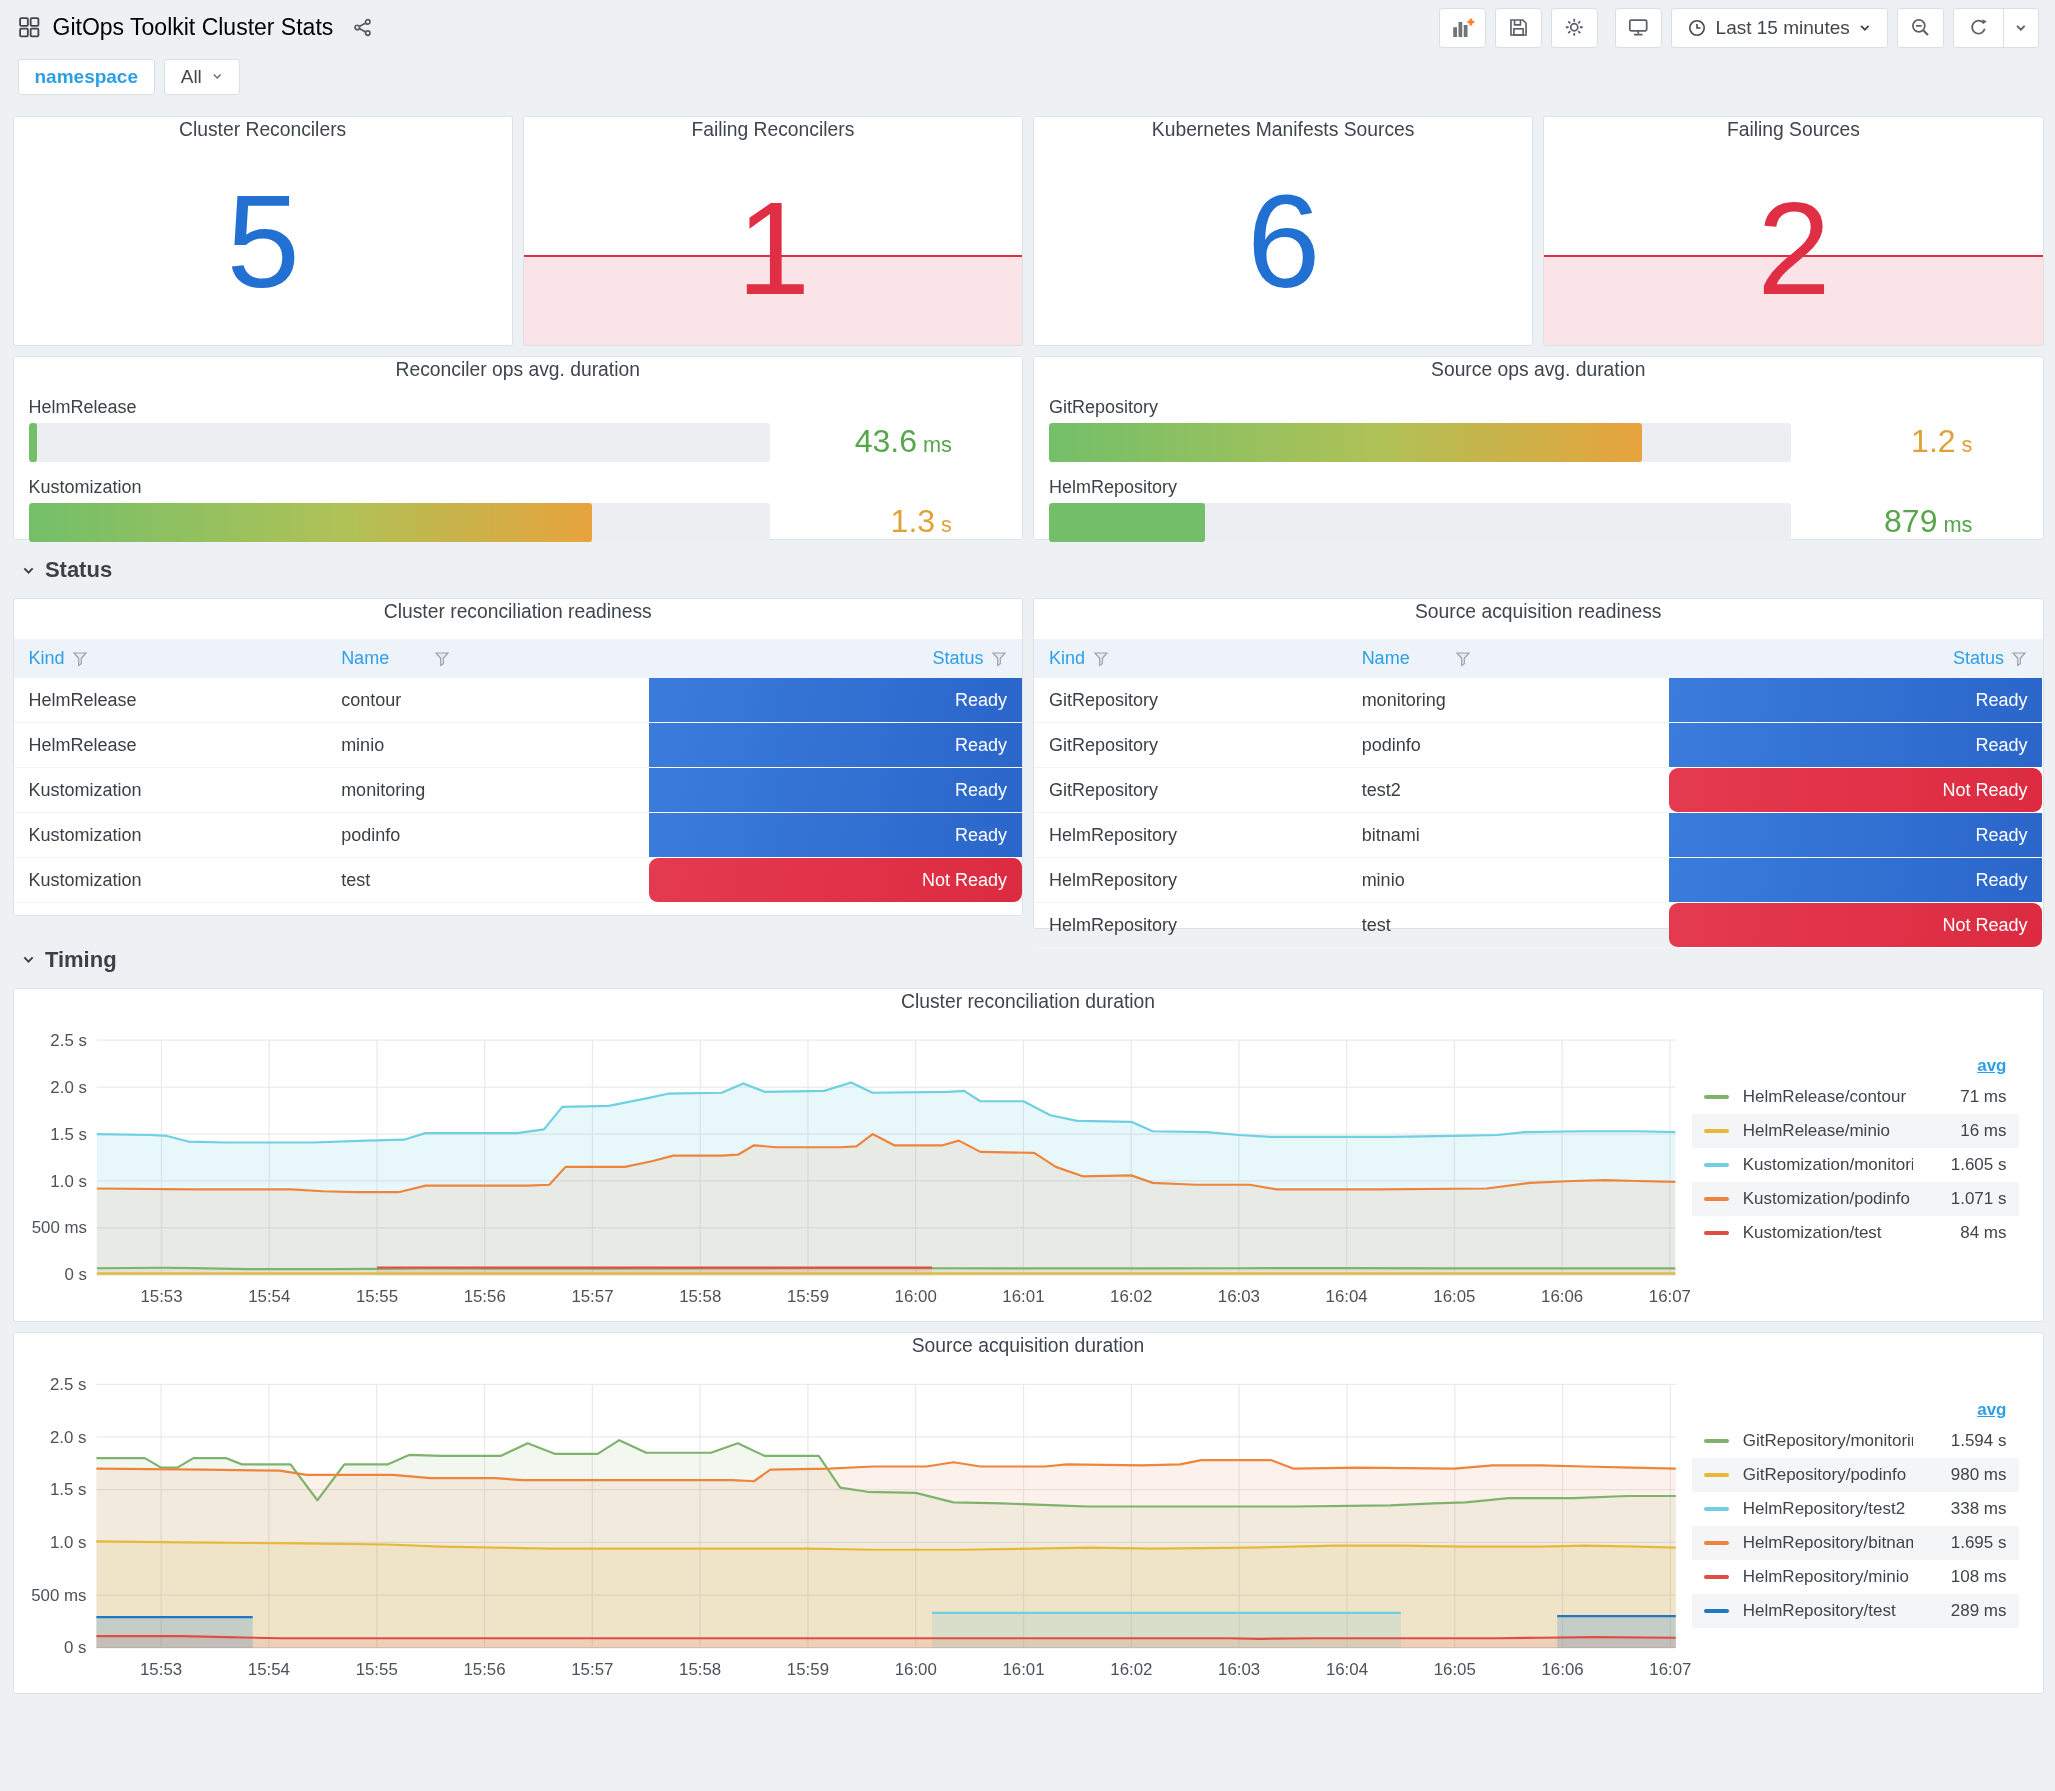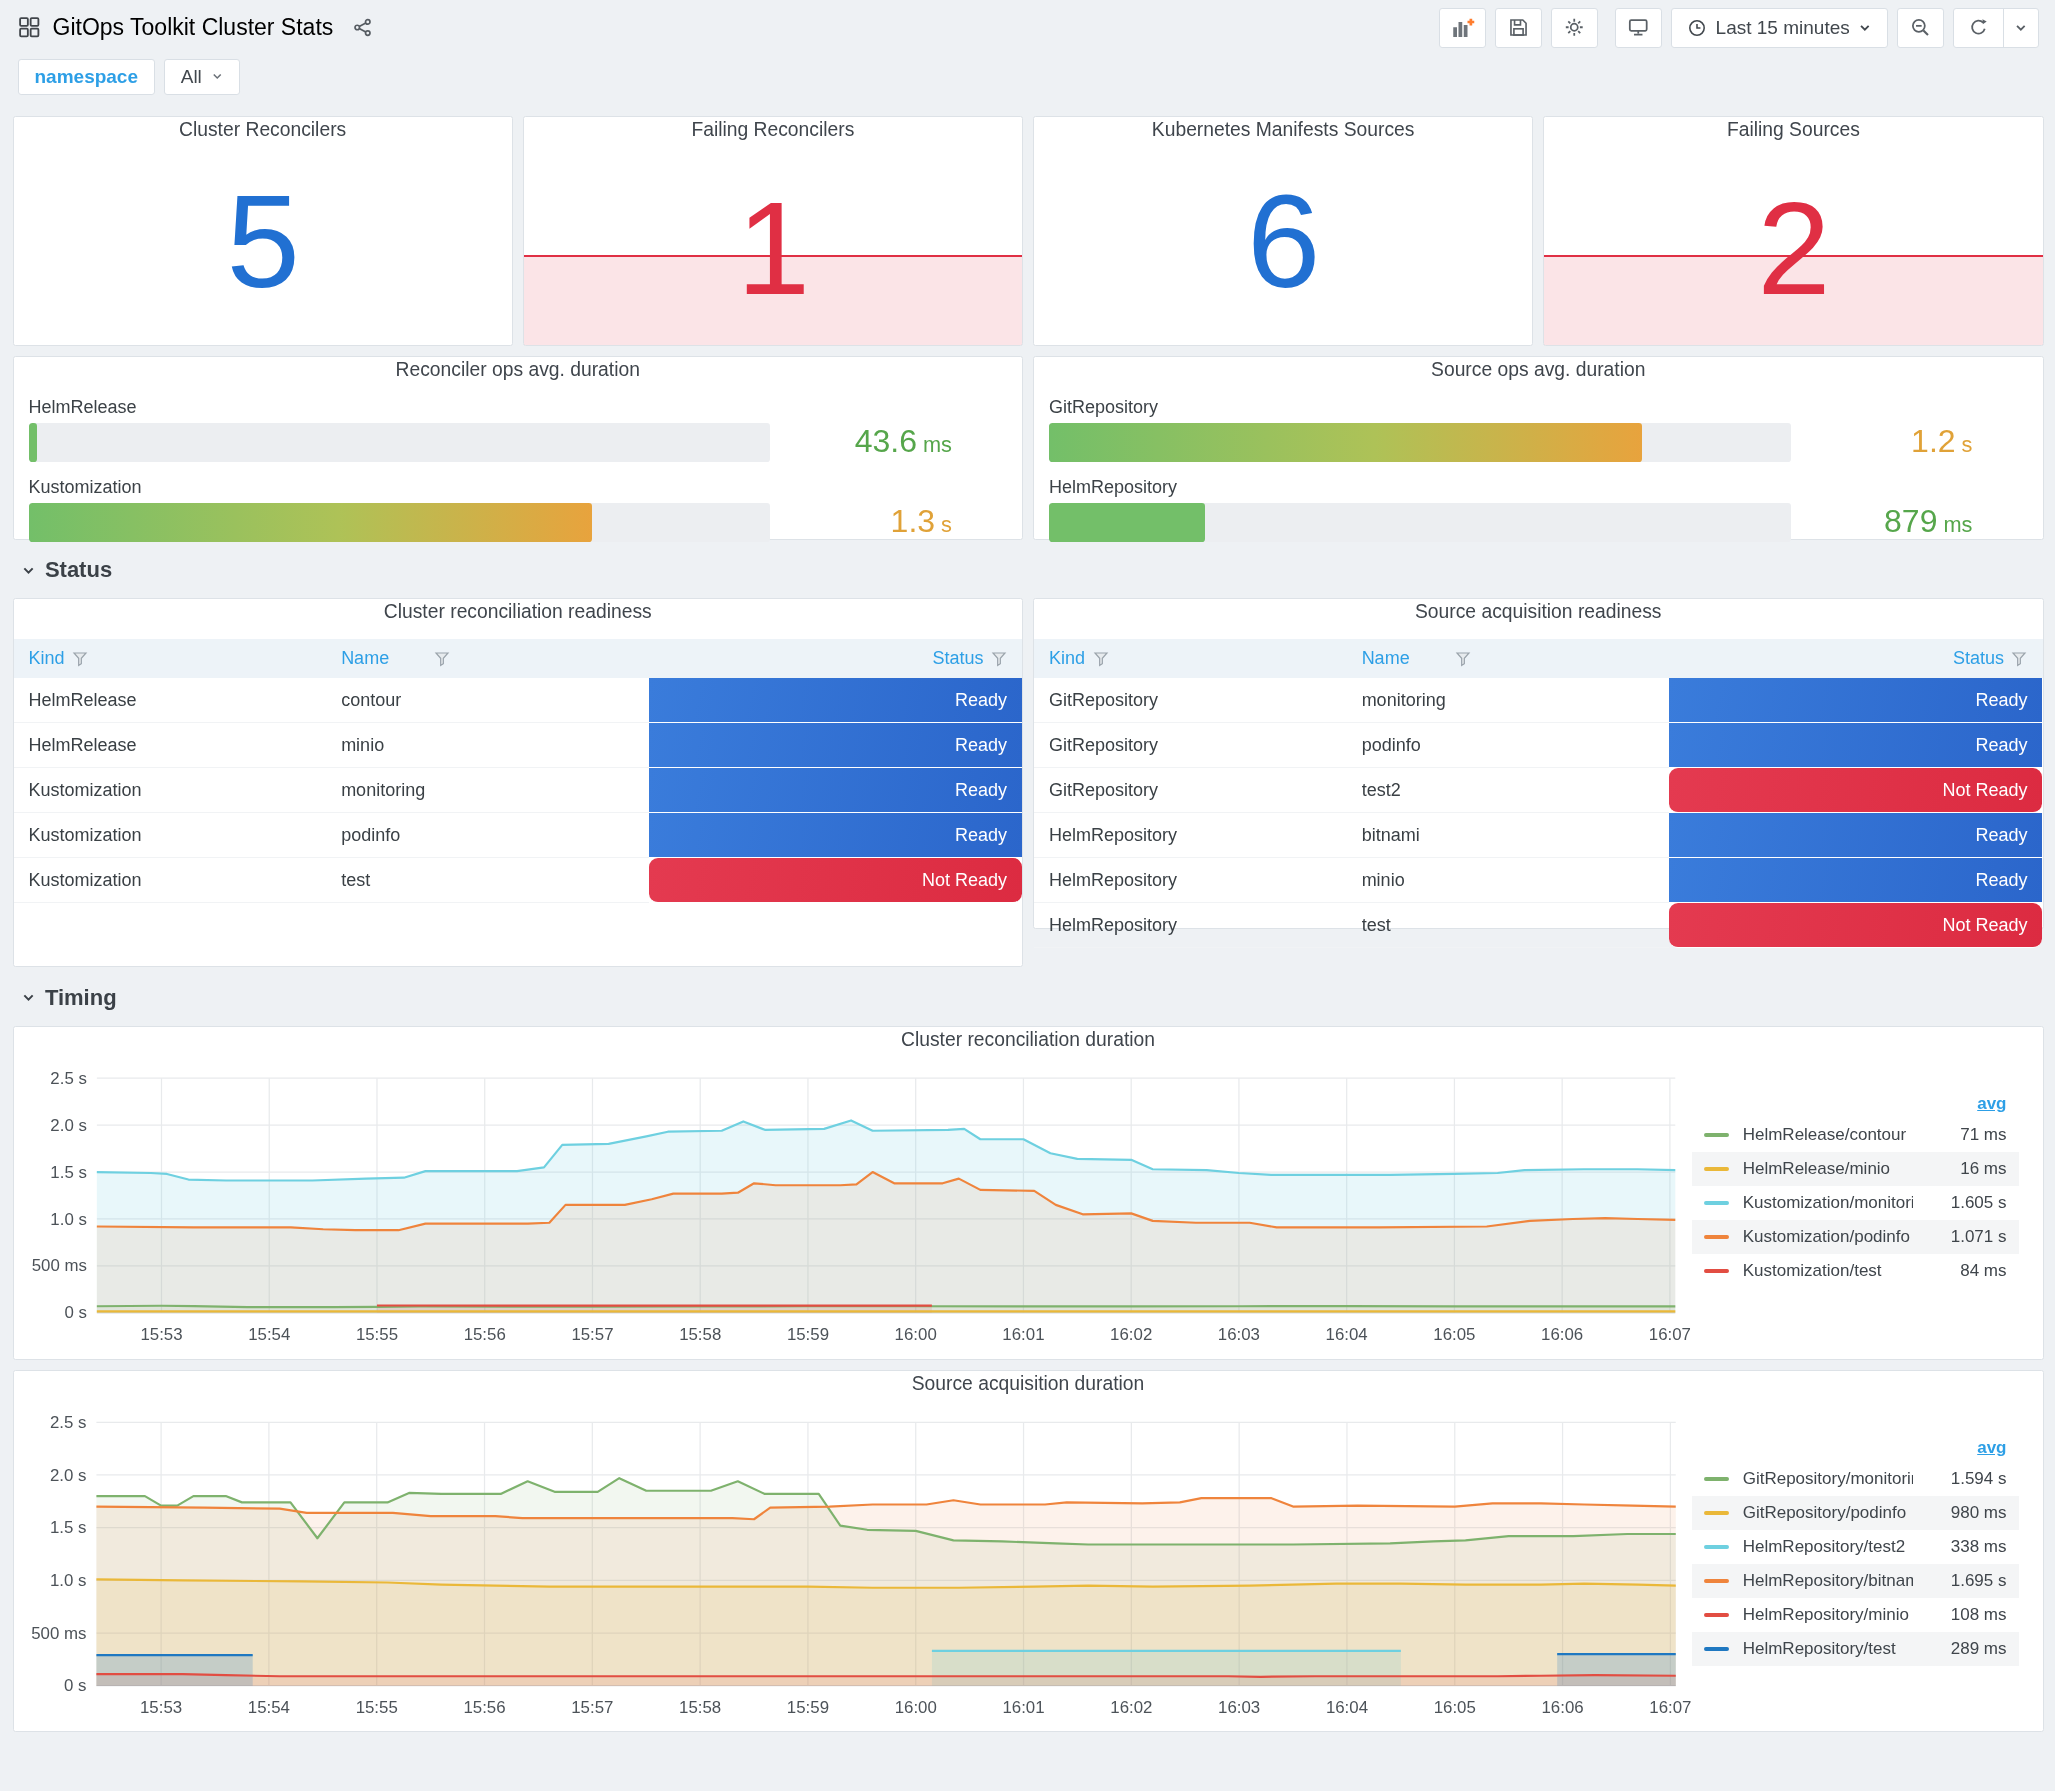--- a/index.html
+++ b/index.html
@@ -65,21 +65,21 @@
              align-self:center; margin-top:25px; white-space:nowrap;}
   .g-value .unit { font-size:0.68em; }
 
   
   .section-head { display:flex; align-items:center; gap:8.7px; margin:17.5px 5px 15px 8.7px;
                   font-size:22px; font-weight:700; color:#3b4147; cursor:pointer; }
 
   
   .tables-row { align-items:flex-start; margin-bottom:15px;}
   .tablep { flex:1; padding-top:40px; }
-  .tablep.h-left { height:369px; }
+  .tablep.h-left { height:318px; }
   .tablep.h-right { height:331px; }
   .t-head { display:flex; height:39px; background:#edf3f8; align-items:center; }
   .t-col { padding:0 15px; font-size:18px; color:#2d9fe6; display:flex; align-items:center; gap:7.5px; cursor:pointer;}
   .c-kind { width:31%; } .c-name { width:32%;gap:45px; } .c-status { width:37%; justify-content:flex-end; }
   .t-row { display:flex; height:45px; }
   .t-cell { padding:0 15px; font-size:18px; color:#3a4045; display:flex; align-items:center;
             border-bottom:1.2px solid #f1f3f5; }
   .t-cell.status { justify-content:flex-end; color:#fff; border-bottom:1.2px solid #fff; }
   .st-ready { background:linear-gradient(100deg,#3a7cdb,#2b66cb); }
   .st-notready { background:linear-gradient(100deg,#e43a50,#dc2b41);border-radius:9px; }

